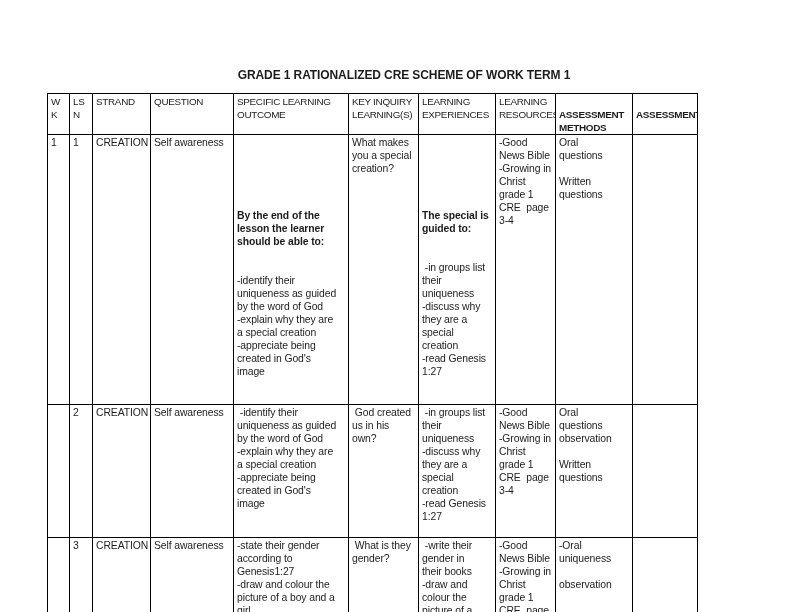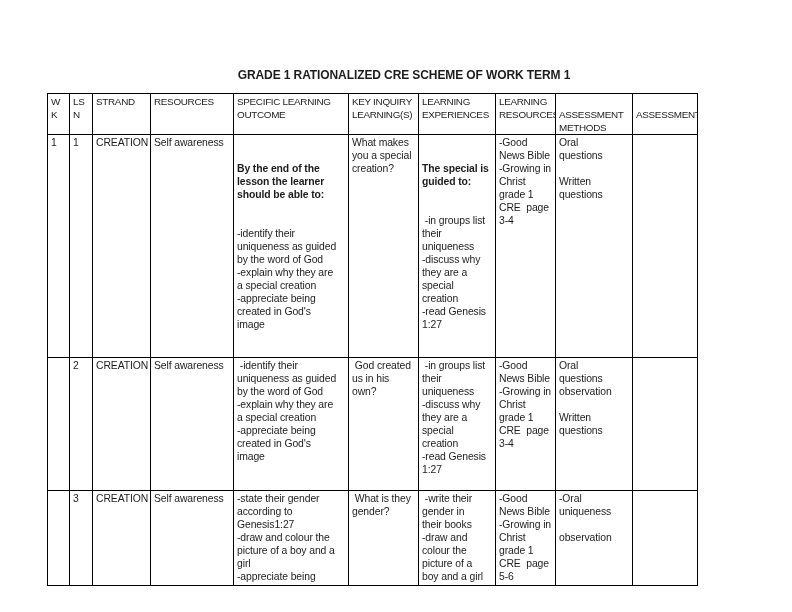--- a/index.html
+++ b/index.html
@@ -18,22 +18,22 @@
   .sow th, .sow td {
     border:1px solid #000000; vertical-align:top;
     white-space:pre-wrap; overflow:hidden;
     padding:1px 1px 0 3px;
   }
   .sow th {
     font-weight:normal; text-align:left;
     font-size:9.9px; line-height:13px; letter-spacing:-0.3px;
   }
   .sow td { font-size:10.4px; line-height:13px; letter-spacing:-0.1px; }
-  .sow th.hpad { padding-top:14px; }
-  .b { font-weight:bold; white-space:pre-wrap; }
+  .sow th.hpad { padding-top:14px;font-weight:bold; }
+  .b { font-weight:bold; white-space:pre-wrap;margin-top:47px; }
   .reg { white-space:pre-wrap; }
   tr.rh  { height:40px; }
   tr.r1  { height:163px; }
   tr.r2  { height:133px; }
   tr.r3  { height:95px; }
 </style>
 </head>
 <body>
 
 <div class="page-title">GRADE 1 RATIONALIZED CRE SCHEME OF WORK TERM 1</div>
@@ -52,21 +52,21 @@
     <col style="width:65px">
   </colgroup>
 
   <tbody>
       <tr class="rh">
     <th>W
 K</th>
     <th>LS
 N</th>
     <th>STRAND</th>
-    <th>RESOURCES</th>
+    <th>QUESTION</th>
     <th>SPECIFIC LEARNING
 OUTCOME</th>
     <th>KEY INQUIRY
 LEARNING(S)</th>
     <th>LEARNING
 EXPERIENCES</th>
     <th>LEARNING
 RESOURCES</th>
     <th class="hpad">ASSESSMENT
 METHODS</th>

